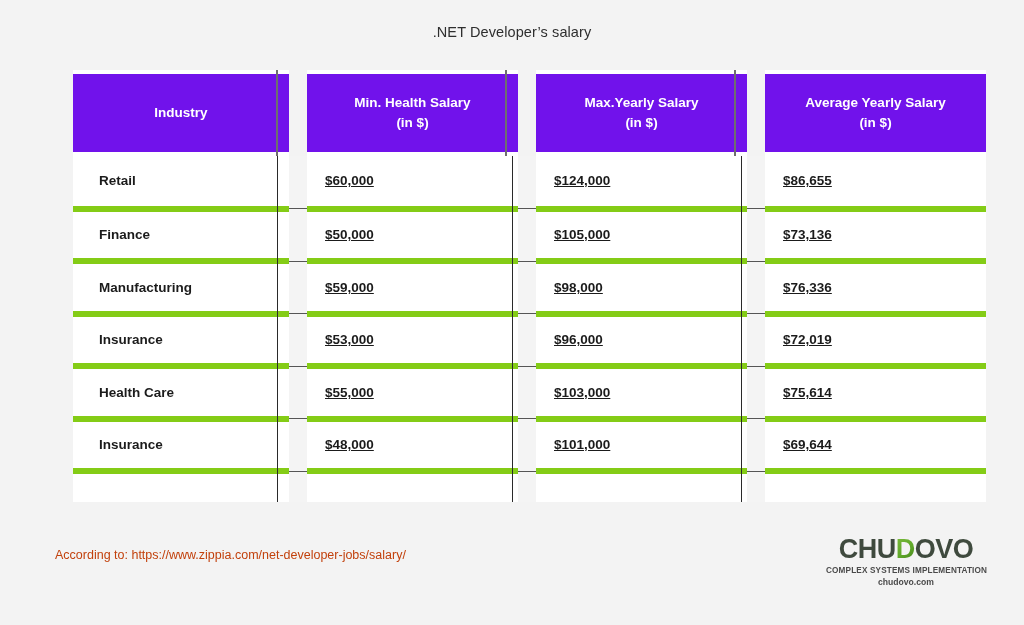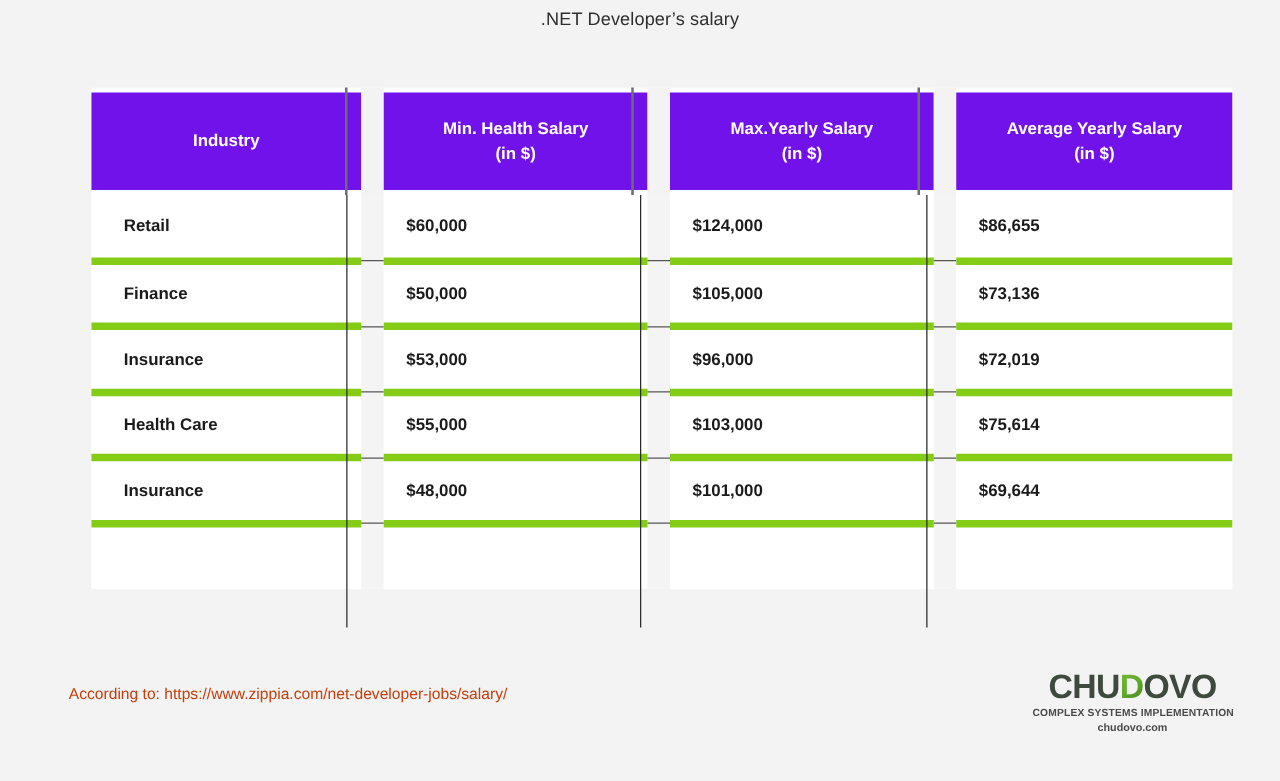--- a/index.html
+++ b/index.html
@@ -6,21 +6,21 @@
   html, body {
     width:1024px; height:625px;
     background:#f3f3f3;
     font-family:"Liberation Sans", sans-serif;
     overflow:hidden;
   }
   .page { position:relative; width:1024px; height:625px; background:#f3f3f3; }
 
   
   .title {
-    position:absolute; left:0; top:8px; width:1024px;
+    position:absolute; left:0; top:24px; width:1024px;
     text-align:center;
     font-size:14.5px; color:#2e2e2e; letter-spacing:.1px;
   }
 
   
   .table-wrap {
     position:absolute; left:73px; top:70px;
     width:913px; height:432px;
     overflow:hidden;
   }
@@ -52,21 +52,21 @@
   .gapcol { background:#f3f3f3; padding:0; }
 
   
   tbody td {
     height:52.5px; padding:0 0 0 26px;
     font-size:13.5px; font-weight:bold; color:#1b1b1b;
     background:#ffffff; vertical-align:middle;
     border-top:6px solid #84cc16;
   }
   tbody tr:first-child td { border-top:none; }
-  tbody td.num { padding-left:18px; }
+  tbody td.num { padding-left:18px;text-decoration:underline; }
   tbody td.gapcell {
     background:#f4f4f4; padding:0; border-top:1px solid #565656;
   }
   tbody tr:first-child td.gapcell { border-top:none; }
 
   
   .vrule {
     position:absolute; top:70px; width:1px; background:#3a3a3a;
   }
   .vrule.head { top:70px; height:86px; background:#6e6e6e; width:2px; }
@@ -162,20 +162,29 @@
         <tr>
           <td>Finance</td>
           <td class="gapcell"></td>
           <td class="num">$50,000</td>
           <td class="gapcell"></td>
           <td class="num">$105,000</td>
           <td class="gapcell"></td>
           <td class="num">$73,136</td>
         </tr>
         <tr>
+          <td>Manufacturing</td>
+          <td class="gapcell"></td>
+          <td class="num">$59,000</td>
+          <td class="gapcell"></td>
+          <td class="num">$98,000</td>
+          <td class="gapcell"></td>
+          <td class="num">$76,336</td>
+        </tr>
+        <tr>
           <td>Insurance</td>
           <td class="gapcell"></td>
           <td class="num">$53,000</td>
           <td class="gapcell"></td>
           <td class="num">$96,000</td>
           <td class="gapcell"></td>
           <td class="num">$72,019</td>
         </tr>
         <tr>
           <td>Health Care</td>

